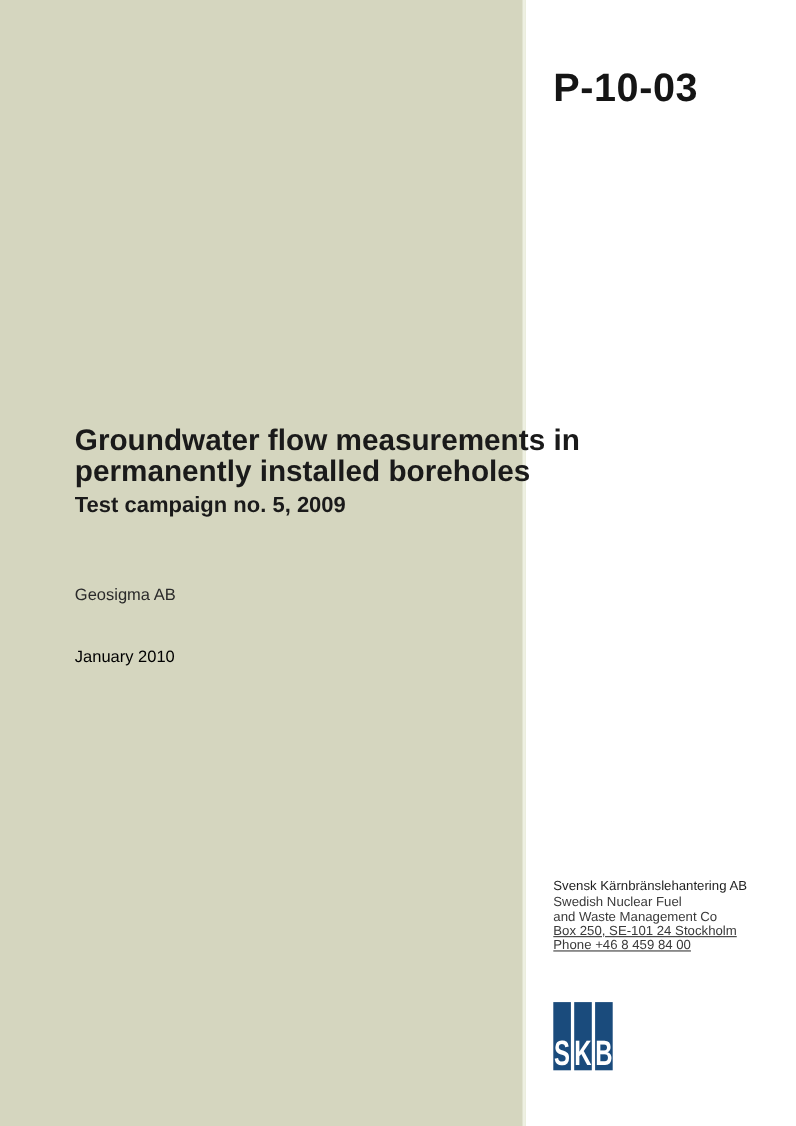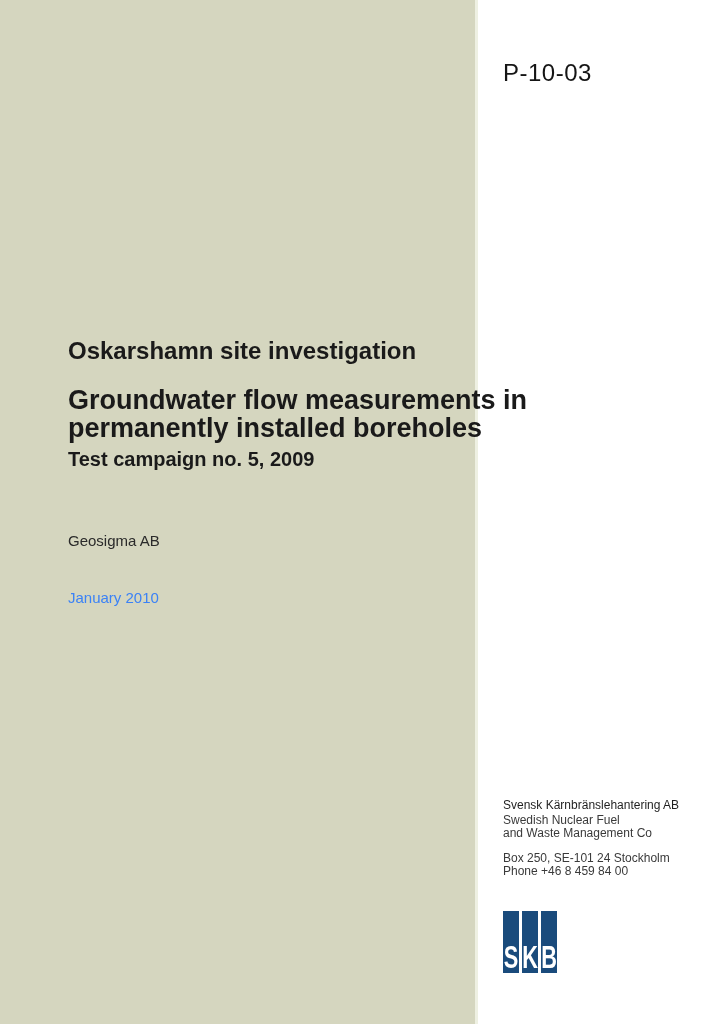--- a/index.html
+++ b/index.html
@@ -22,22 +22,22 @@
   .beige-panel {
     position: absolute;
     left: 0; top: 0;
     width: 478px; height: 1024px;
     background: var(--panel);
     border-right: 3px solid var(--panel-edge);
   }
   .report-number {
     position: absolute;
     left: 503px; top: 59px;
-    font-size: 24px;
-    font-weight: normal;
+    font-size: 36px;
+    font-weight: bold;
     letter-spacing: 0.5px;
     color: #151515;
   }
   .project-title {
     position: absolute;
     left: 68px; top: 337px;
     font-size: 24px;
     font-weight: bold;
   }
   .main-title {
@@ -64,36 +64,36 @@
     position: absolute;
     left: 68px; top: 532px;
     font-size: 15px;
     color: #2a2a2a;
     text-align: right;
   }
   .pub-date {
     position: absolute;
     left: 68px; top: 589px;
     font-size: 15px;
-    color: #3b82f6;
+    color: #000000;
   }
   .publisher {
     position: absolute;
     left: 503px; top: 799px;
     font-size: 12px;
     color: #3a3a3a;
   }
   .publisher .pub-name {
     font-weight: normal;
     line-height: 13px;
     margin-bottom: 2px;
     color: #1f1f1f;
   }
   .publisher .pub-line { line-height: 13px; }
-  .publisher .pub-address { margin-top: 12px; }
+  .publisher .pub-address { margin-top: 0; text-decoration: underline; }
   .skb-logo {
     position: absolute;
     left: 503px; top: 911px;
     width: 54px; height: 62px;
     display: flex;
     gap: 3px;
   }
   .skb-bar {
     position: relative;
     flex: 1;
@@ -113,21 +113,20 @@
 </style>
 </head>
 <body>
 
 <div class="page">
 
   <div class="beige-panel"></div>
 
   <div class="report-number">P-10-03</div>
 
-  <div class="project-title">Oskarshamn site investigation</div>
 
   <div class="main-title">
     <div>Groundwater flow measurements in</div>
     <div>permanently installed boreholes</div>
   </div>
 
   <div class="subtitle">Test campaign no. 5, 2009</div>
 
 
   <div class="affiliation">Geosigma AB</div>

